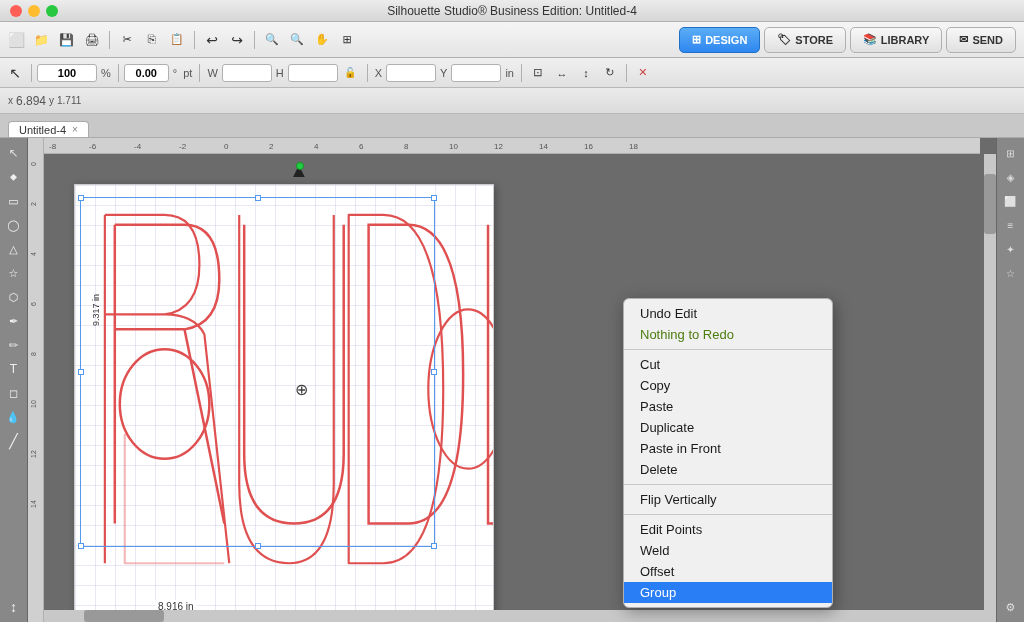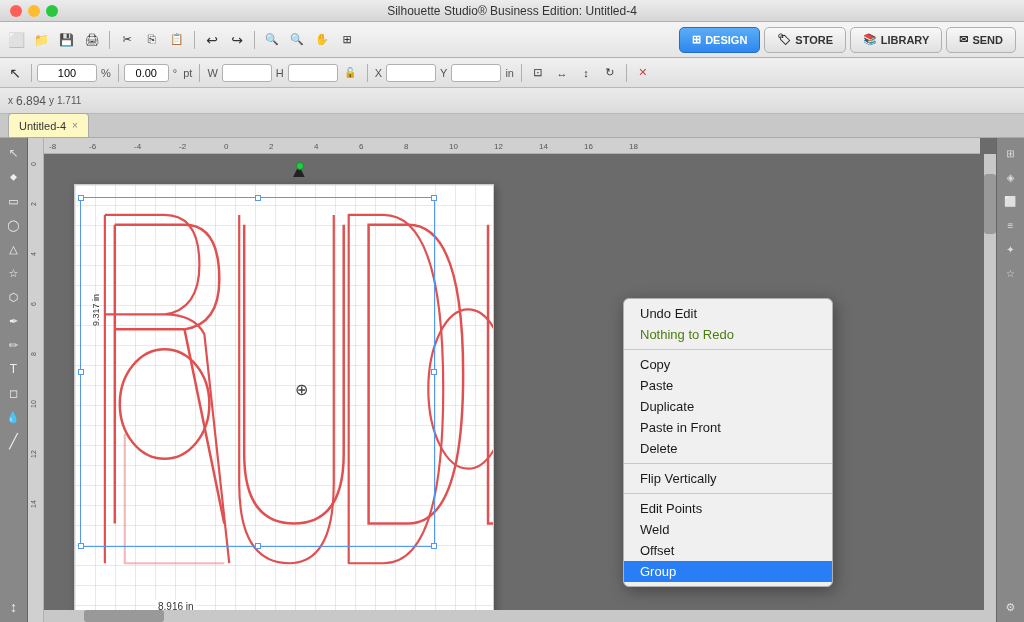--- a/index.html
+++ b/index.html
@@ -109,20 +109,21 @@
     }
     .tb-input {
       height: 18px;
       width: 50px;
       border: 1px solid #b0b0b0;
       border-radius: 3px;
       background: white;
       font-size: 11px;
       text-align: center;
       padding: 0 2px;
+      font-weight: bold;
     }
     .tb-label {
       font-size: 11px;
       color: #555;
       padding: 0 2px;
     }
 
     
     .toolbar2 {
       width: 100%;
@@ -139,23 +140,23 @@
     .tab-bar {
       width: 100%;
       height: 24px;
       background: #c8c8c8;
       border-bottom: 1px solid #aaa;
       display: flex;
       align-items: flex-end;
       padding-left: 8px;
     }
     .tab {
-      height: 24px;
+      height: 16px;
       padding: 0 10px;
-      background: #fef9c3;
+      background: #ffffff;
       border: 1px solid #aaa;
       border-bottom: none;
       border-radius: 4px 4px 0 0;
       font-size: 11px;
       display: flex;
       align-items: center;
       gap: 6px;
       cursor: pointer;
       color: #333;
     }
@@ -539,20 +540,21 @@
           
           <div style="position:absolute; top:120px; left:5px; font-size:9px; color:#333; transform:rotate(-90deg); white-space:nowrap;">9.317 in</div>
         </div>
       </div>
     </div>
 
     <div class="context-menu" id="ctx-menu">
     <div class="menu-item">Undo Edit</div>
         <div class="menu-item disabled">Nothing to Redo</div>
         <div class="menu-separator"></div>
+        <div class="menu-item">Cut</div>
         <div class="menu-item">Copy</div>
         <div class="menu-item">Paste</div>
         <div class="menu-item">Duplicate</div>
         <div class="menu-item">Paste in Front</div>
         <div class="menu-item">Delete</div>
         <div class="menu-separator"></div>
         <div class="menu-item">Flip Vertically</div>
         <div class="menu-separator"></div>
         <div class="menu-item">Edit Points</div>
         <div class="menu-item">Weld</div>

